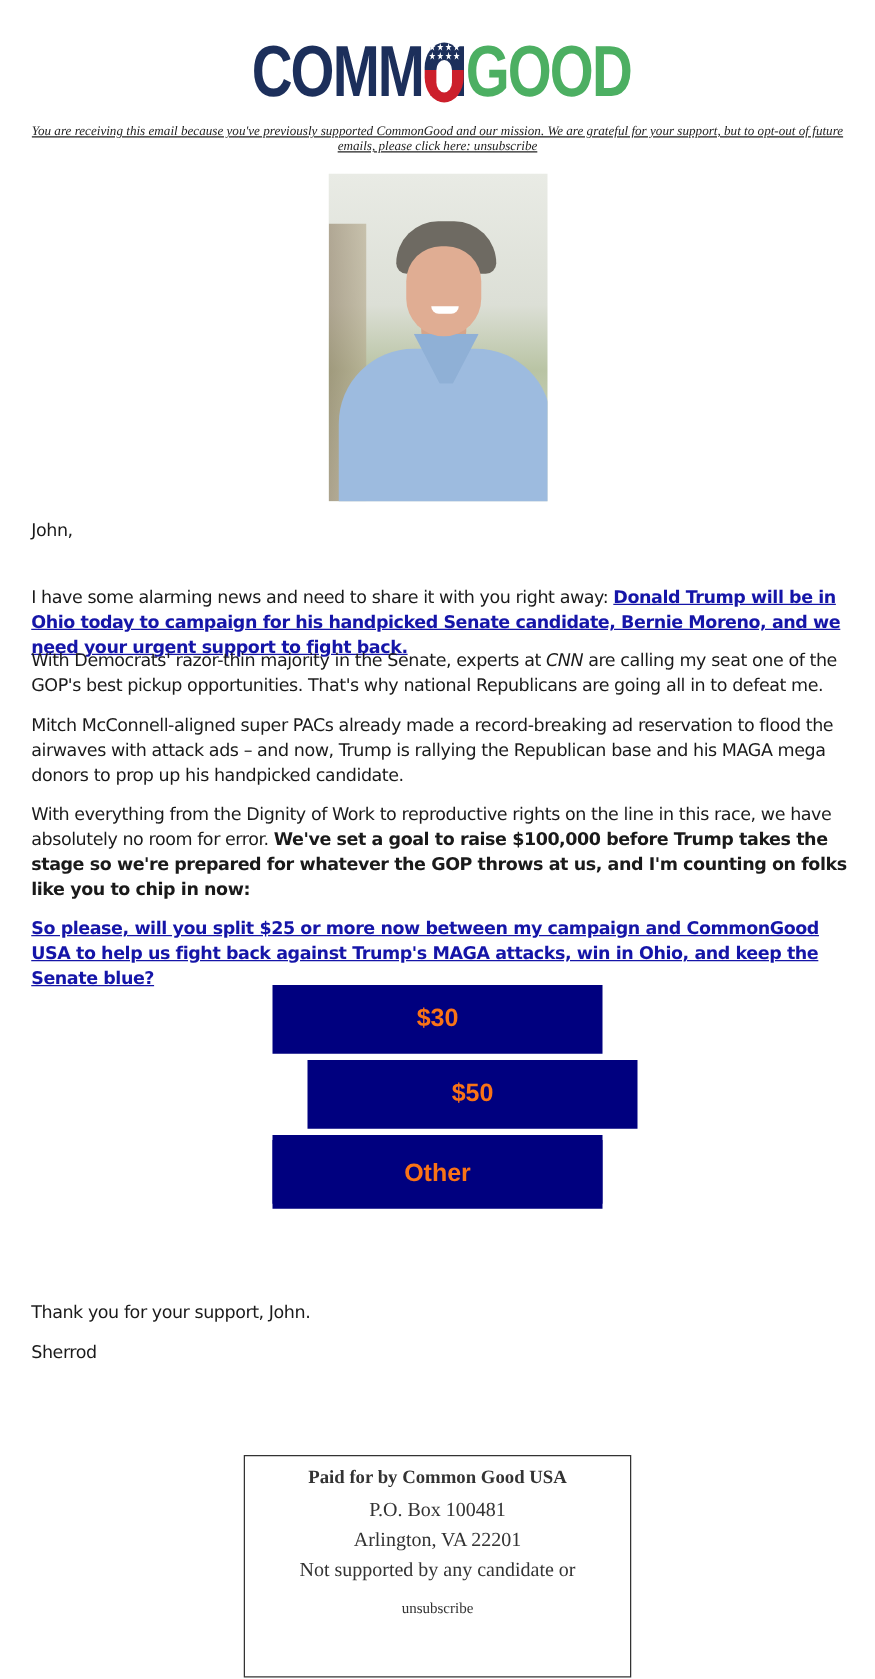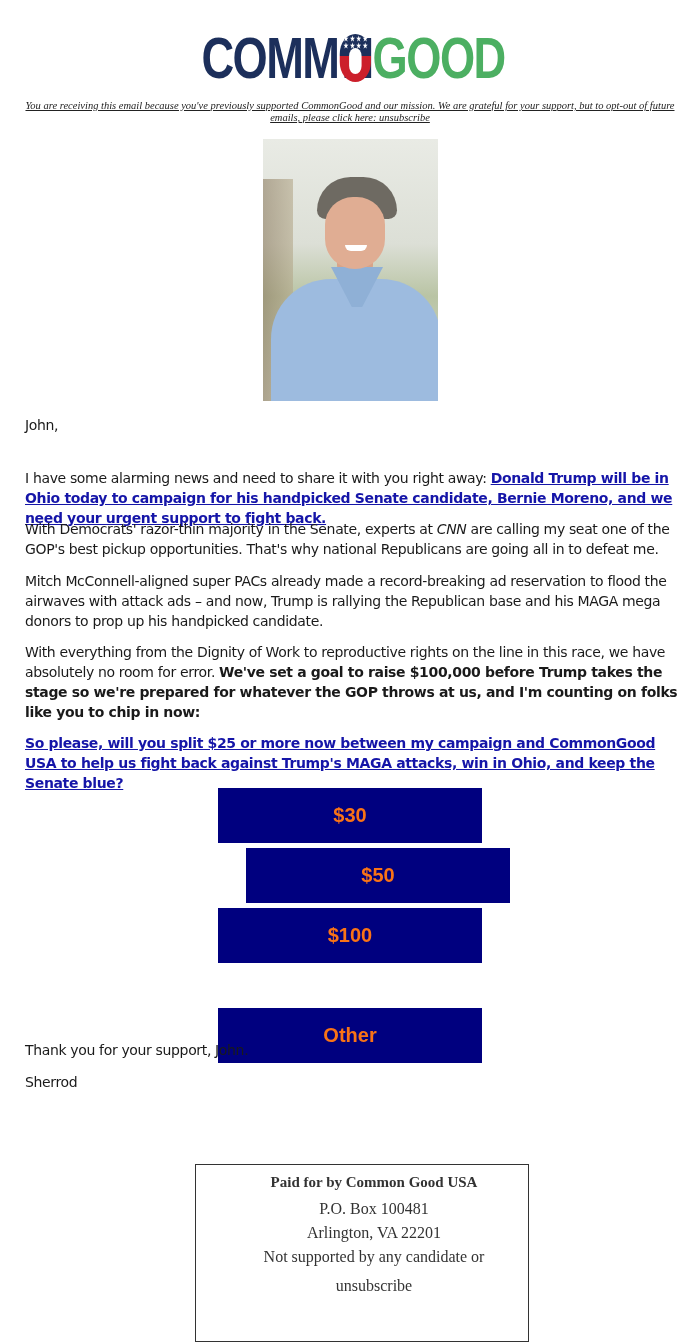--- a/index.html
+++ b/index.html
@@ -18,24 +18,24 @@
     .photo .shirt { position: absolute; left: 8px; top: 140px; width: 170px; height: 130px; background: #9dbbdf; border-radius: 60px 60px 0 0; }
     .photo .collar { position: absolute; left: 68px; top: 128px; width: 52px; height: 40px; background: #8fb0d6; clip-path: polygon(0 0, 100% 0, 60% 100%, 40% 100%); }
     .photo .neck { position: absolute; left: 74px; top: 112px; width: 36px; height: 30px; background: #d7a489; border-radius: 0 0 16px 16px; }
     .photo .face { position: absolute; left: 62px; top: 58px; width: 60px; height: 72px; background: #e0ad93; border-radius: 28px 28px 30px 30px; }
     .photo .hair { position: absolute; left: 54px; top: 38px; width: 80px; height: 42px; background: #6e6a62; border-radius: 40px 40px 10px 10px; }
     .photo .mouth { position: absolute; left: 82px; top: 106px; width: 22px; height: 6px; background: #fff; border-radius: 0 0 8px 8px; }
     .body-text { position: absolute; left: 25px; width: 655px; font-family: "DejaVu Sans", sans-serif; font-size: 14px; line-height: 20px; color: #1a1a1a; letter-spacing: -0.35px; }
     .body-text a { color: #1a0dab; text-decoration: underline; font-weight: bold; color: #1515a8; }
     .body-text b { font-weight: bold; }
     .donate { position: absolute; left: 218px; width: 264px; height: 55px; background: #00007f; color: #f97316; font-family: "Liberation Sans", sans-serif; font-weight: bold; font-size: 20px; display: flex; align-items: center; justify-content: center; cursor: pointer; }
-    .footer-box { position: absolute; left: 195px; top: 1164px; width: 308px; height: 176px; border: 1px solid #333; font-family: "Liberation Serif", serif; color: #333; text-align: center; padding-left: 24px; }
+    .footer-box { position: absolute; left: 195px; top: 1164px; width: 308px; height: 176px; border: 1px solid #333; font-family: "Liberation Serif", serif; color: #333; text-align: center; }
     .footer-box .paid { margin-top: 8px; font-weight: bold; font-size: 15px; line-height: 18px; }
     .footer-box .lines { margin-top: 6px; font-size: 16px; line-height: 24px; }
-    .footer-box .unsub { margin-top: 8px; font-size: 16px; line-height: 18px; }
+    .footer-box .unsub { margin-top: 8px; font-size: 12px; line-height: 18px; }
   </style>
 </head>
 <body>
 
 <div class="logo">
   <span class="common">COMM</span>
     <span class="o-flag">
       <span class="top"></span>
       <span class="bot"></span>
       <span class="hole"></span>
@@ -73,21 +73,21 @@
   <span>With everything from the Dignity of Work to reproductive rights on the line in this race, we have absolutely no room for error. </span><b>We've set a goal to raise $100,000 before Trump takes the stage so we're prepared for whatever the GOP throws at us, and I'm counting on folks like you to chip in now:</b>
 </div>
 
 <div class="body-text" style="top:733px;">
   <a href="#">So please, will you split $25 or more now between my campaign and CommonGood USA to help us fight back against Trump's MAGA attacks, win in Ohio, and keep the Senate blue?</a>
 </div>
 
 <div class="donate" style="top:788px;">$30</div>
 <div class="donate" style="top:848px;margin-left:28px;">$50</div>
 <div class="donate" style="top:908px;">$100</div>
-<div class="donate" style="top:1008px;">Other</div>
+<div class="donate" style="top:912px;">Other</div>
 
 <div class="body-text" style="top:1040px;">Thank you for your support, John.</div>
 <div class="body-text" style="top:1072px;">Sherrod</div>
 
 <div class="footer-box">
   <div class="paid">Paid for by Common Good USA</div>
   <div class="lines">
     <div>P.O. Box 100481</div>
     <div>Arlington, VA 22201</div>
     <div>Not supported by any candidate or</div>

